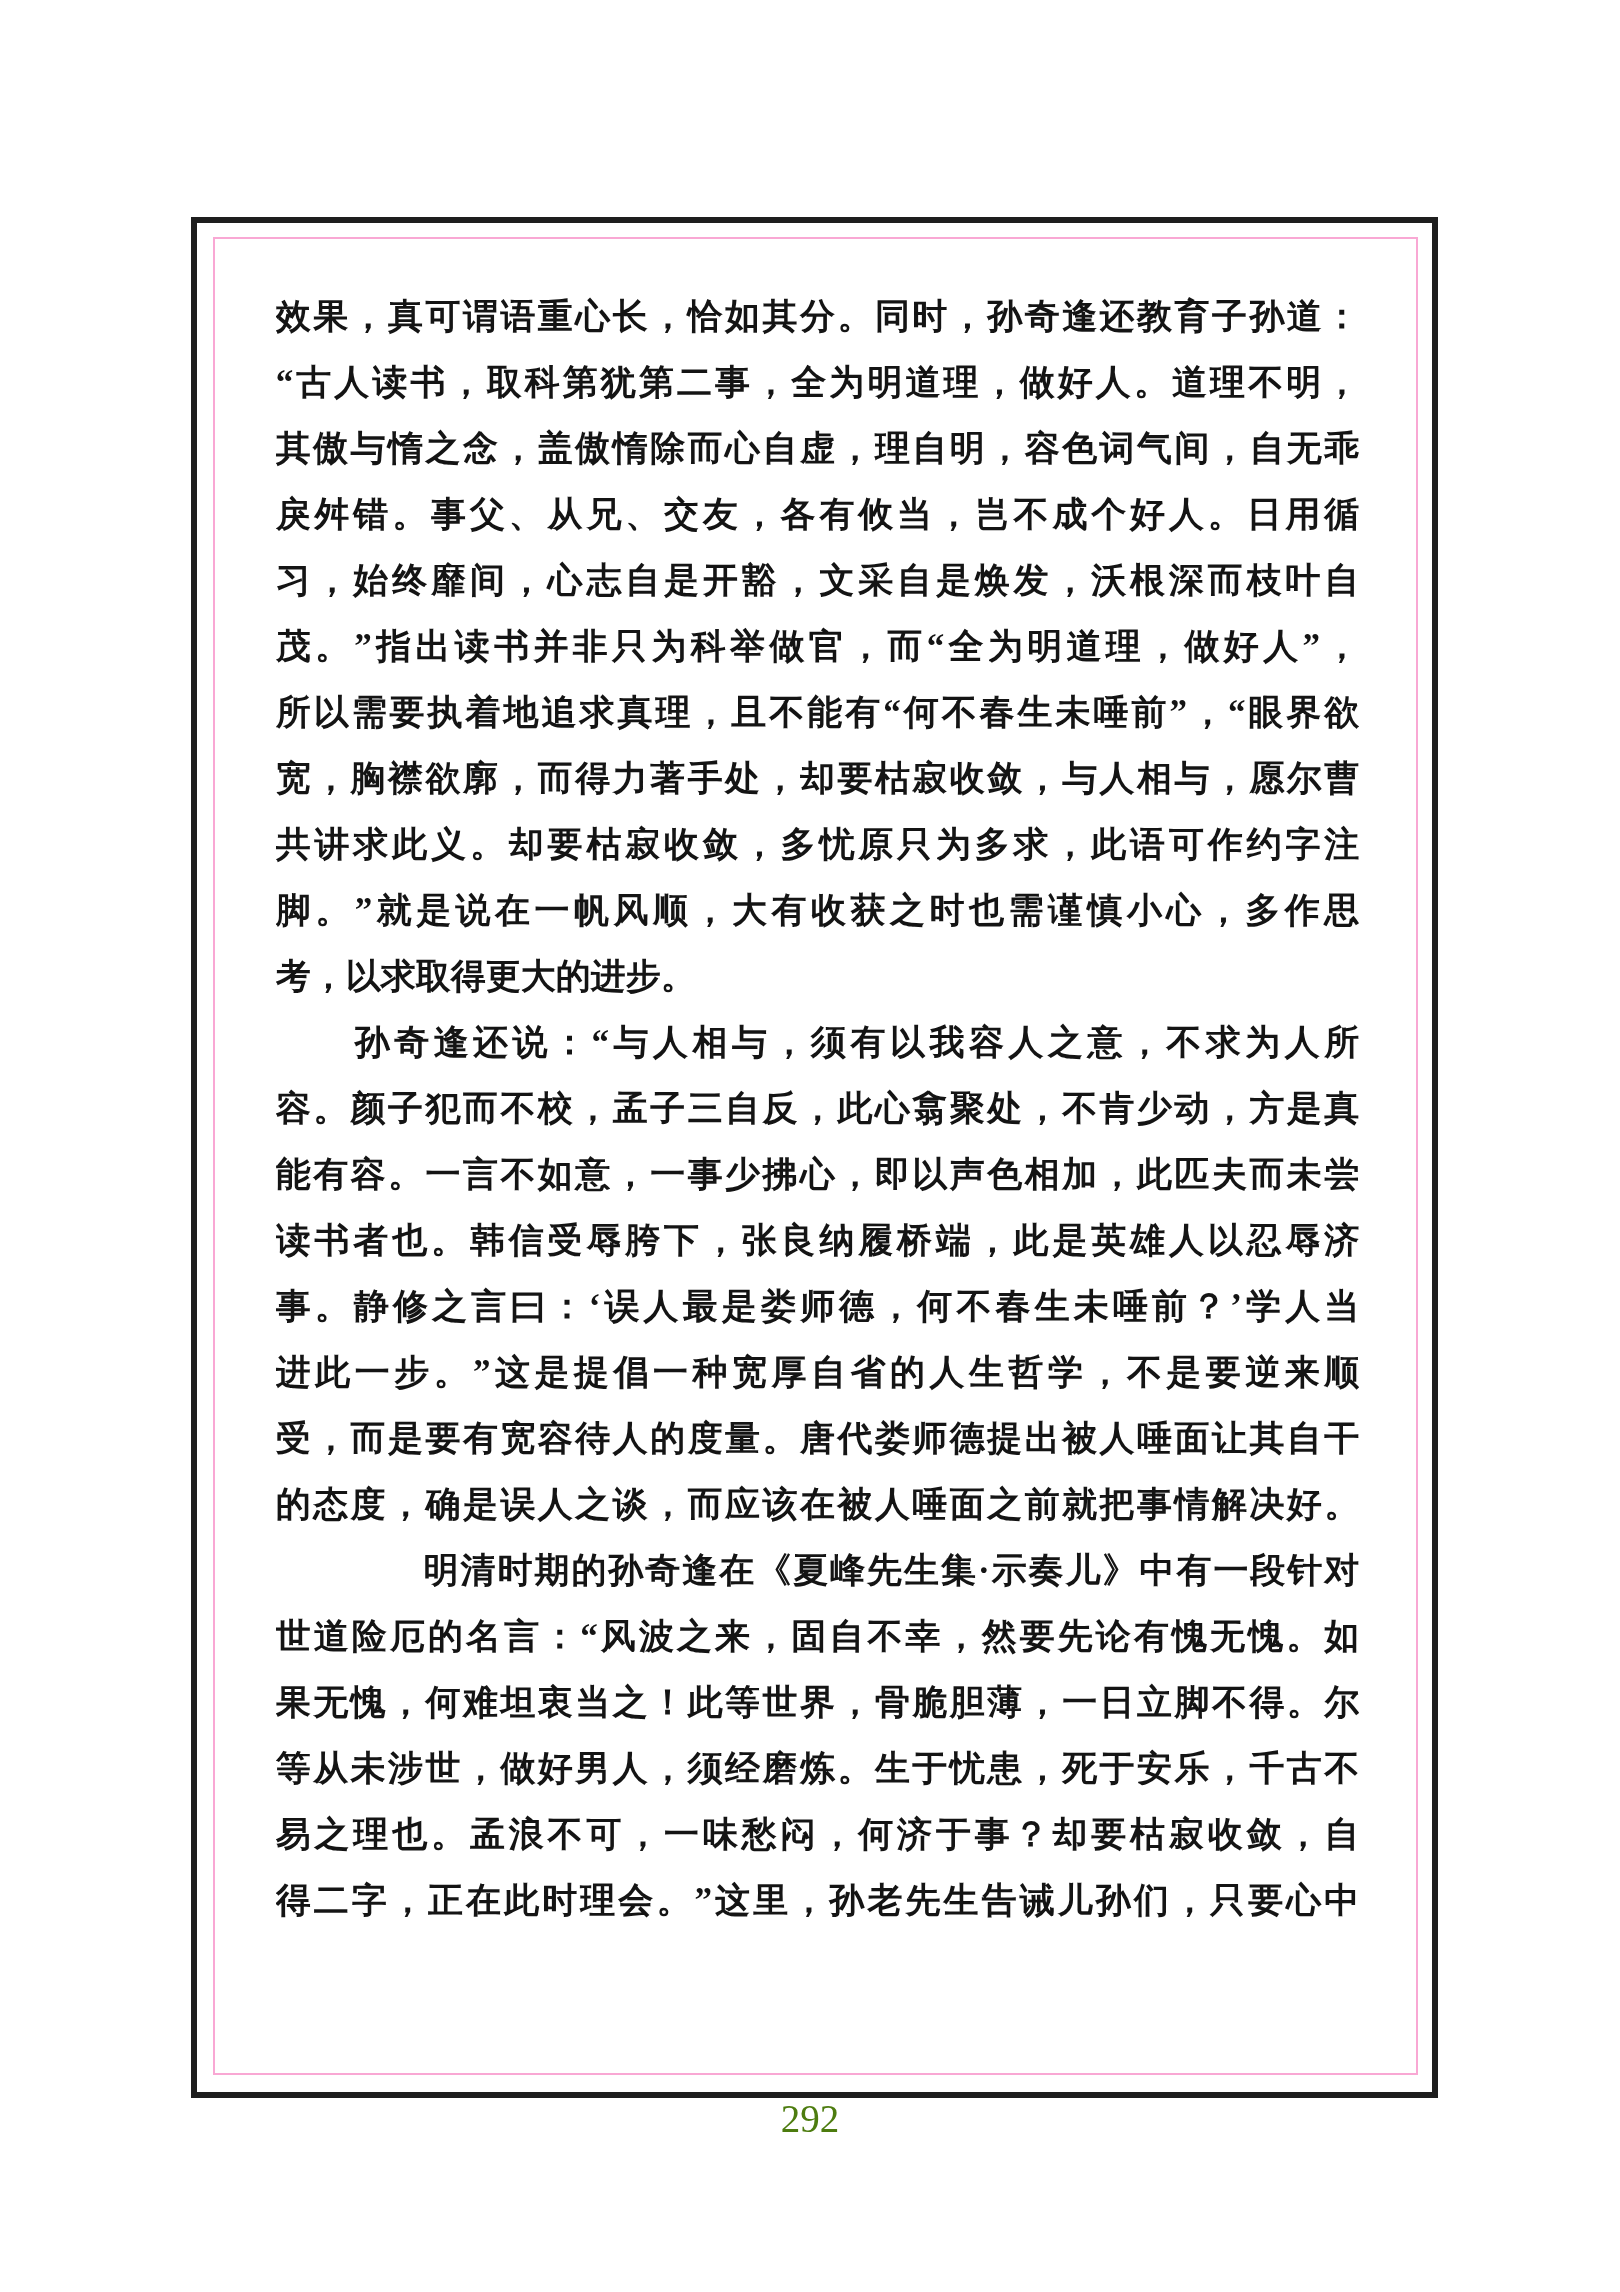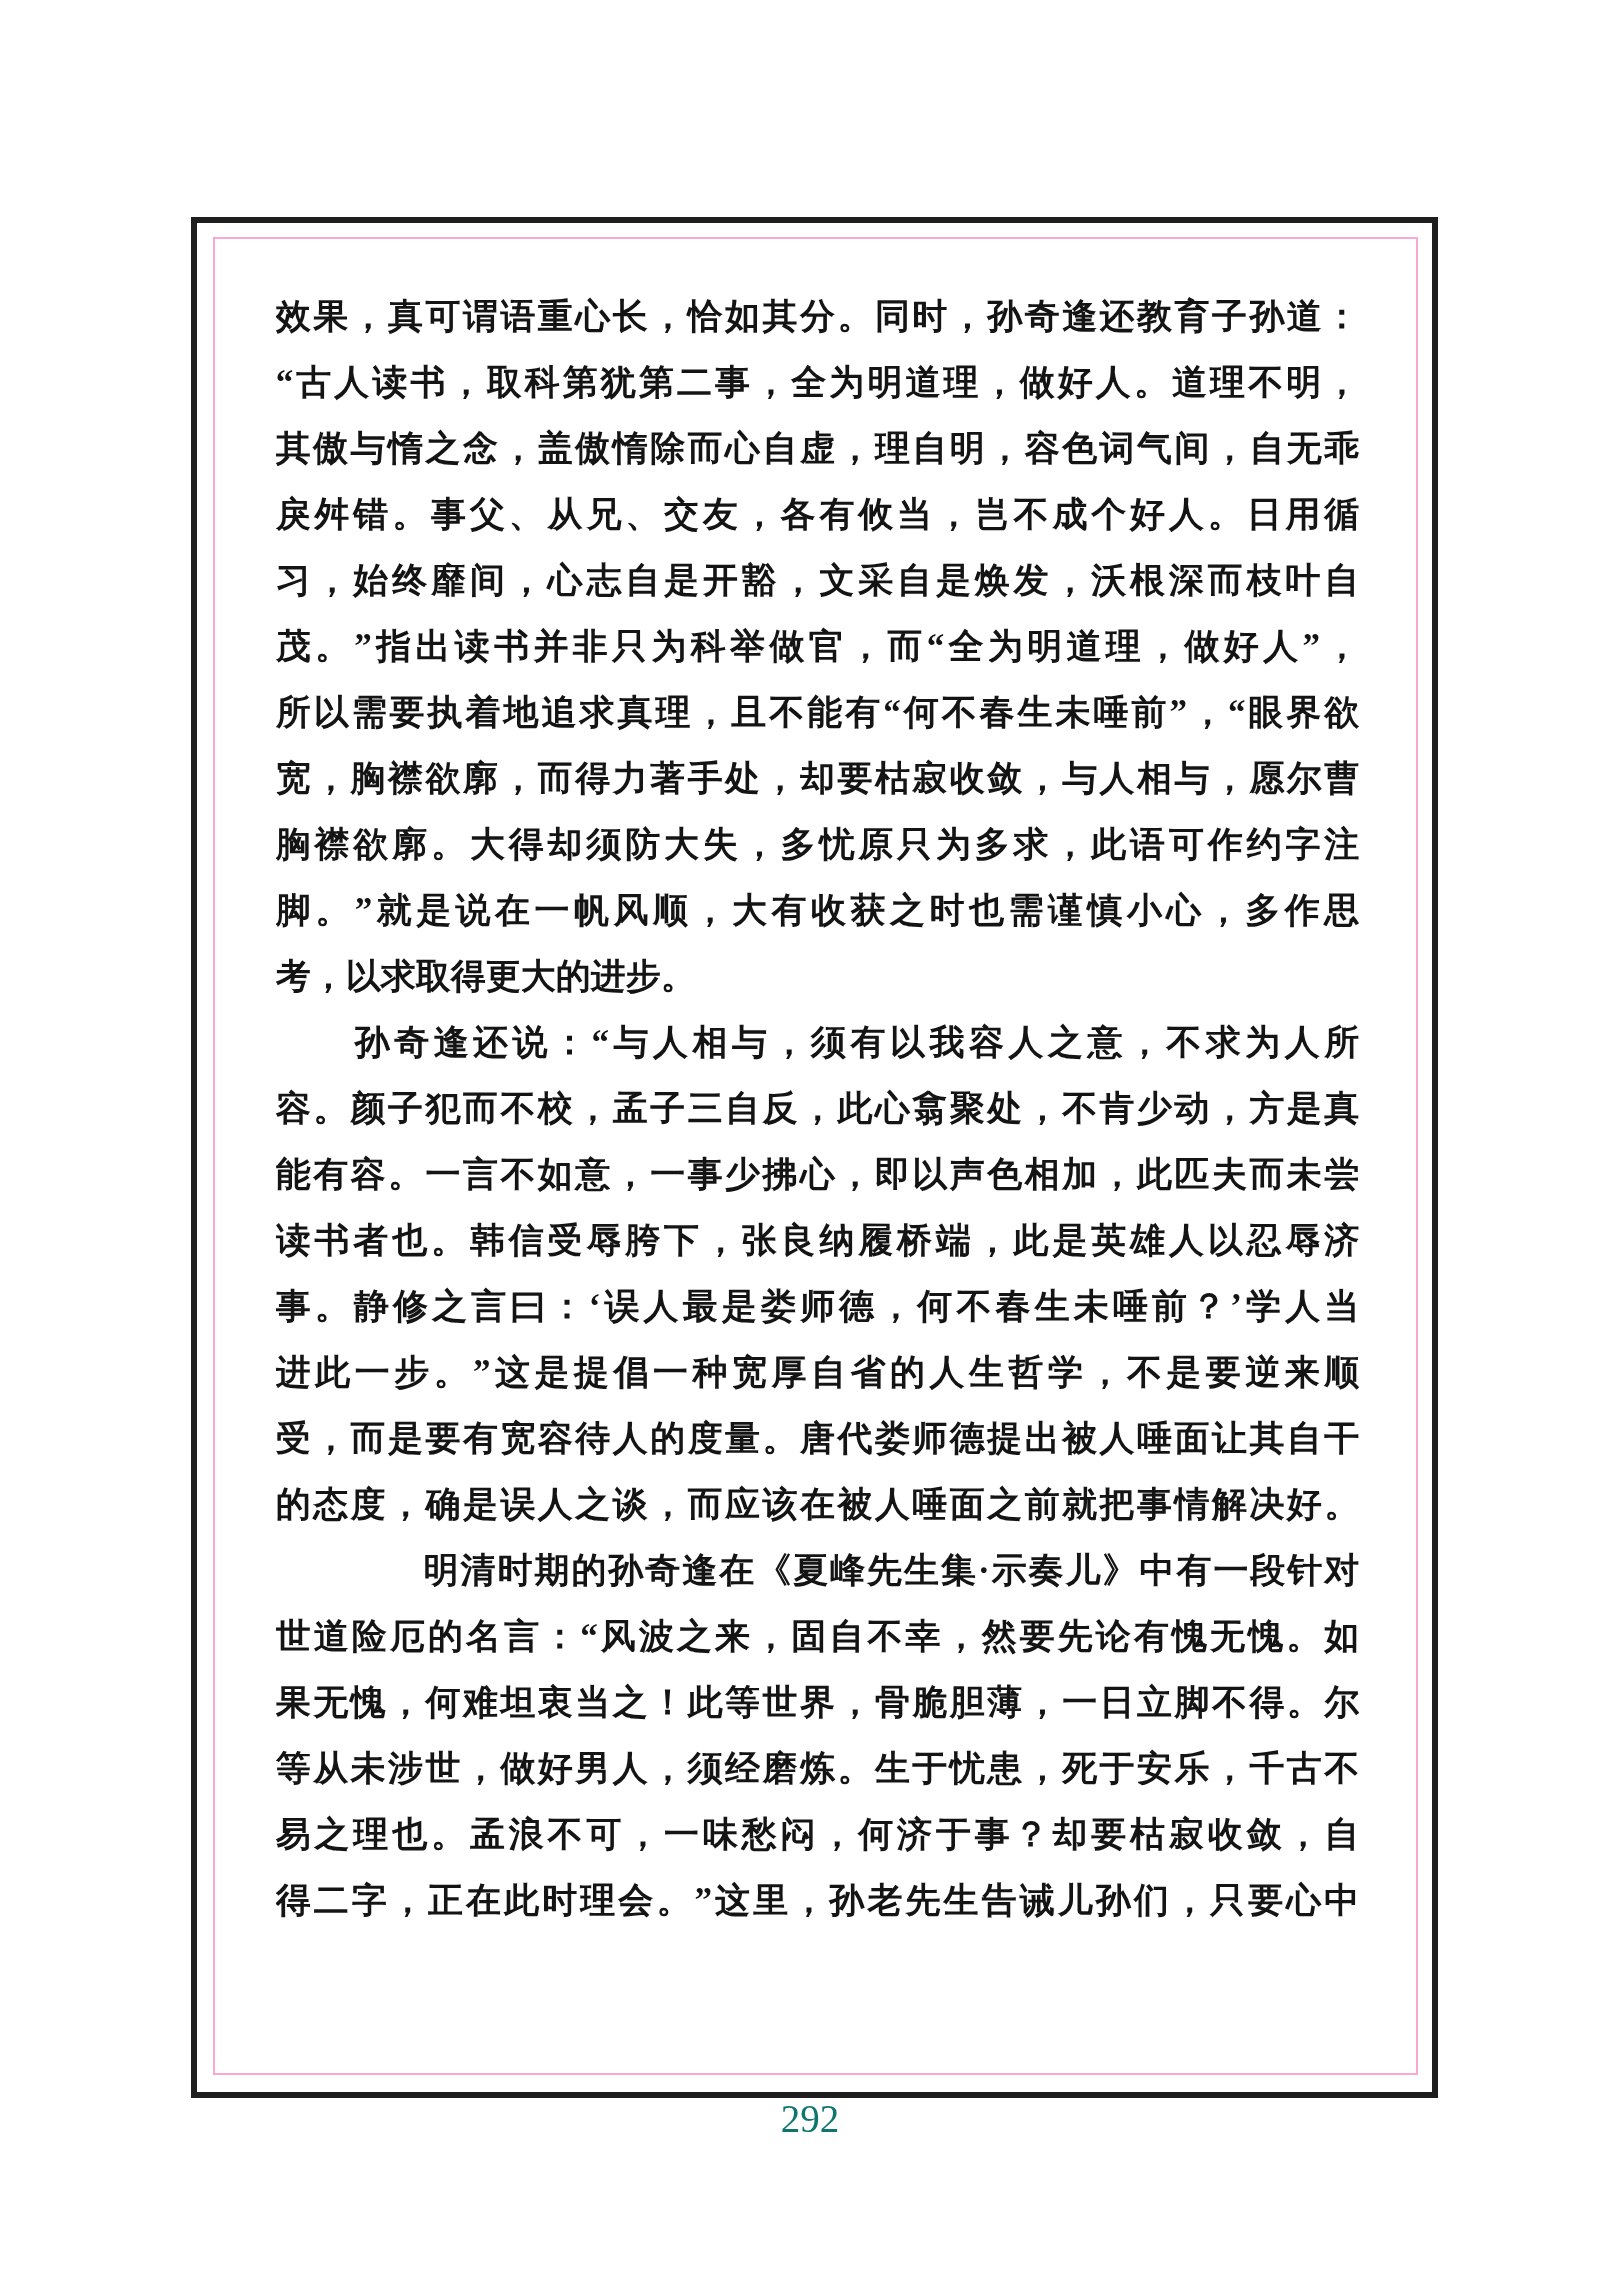--- a/index.html
+++ b/index.html
@@ -59,41 +59,41 @@
     font-family: Liberation Serif, serif;
   }
   .page-number {
     position: absolute;
     left: 0;
     top: 2096px;
     width: 100%;
     text-align: center;
     font-size: 39px;
     font-weight: 400;
-    color: #0f766e;
+    color: #4d7c0f;
     font-family: "Liberation Serif", serif;
   }
 </style>
 </head>
 <body>
 
 <div class="page">
 
   <div class="outer-frame">
     <div class="inner-frame">
       <div class="text-block">
         <div class="line">效果，真可谓语重心长，恰如其分。同时，孙奇逢还教育子孙道：</div>
         <div class="line">“古人读书，取科第犹第二事，全为明道理，做好人。道理不明，</div>
         <div class="line">其傲与惰之念，盖傲惰除而心自虚，理自明，容色词气间，自无乖</div>
         <div class="line">戾舛错。事父、从兄、交友，各有攸当，岂不成个好人。日用循</div>
         <div class="line">习，始终靡间，心志自是开豁，文采自是焕发，沃根深而枝叶自</div>
         <div class="line">茂。”指出读书并非只为科举做官，而“全为明道理，做好人”，</div>
         <div class="line">所以需要执着地追求真理，且不能有“何不春生未唾前”，“眼界欲</div>
         <div class="line">宽，胸襟欲廓，而得力著手处，却要枯寂收敛，与人相与，愿尔曹</div>
-        <div class="line">胸襟欲廓。大得却须防大失，多忧原只为多求，此语可作约字注</div>
+        <div class="line">共讲求此义。却要枯寂收敛，多忧原只为多求，此语可作约字注</div>
         <div class="line">脚。”就是说在一帆风顺，大有收获之时也需谨慎小心，多作思</div>
         <div class="line line-end">考，以求取得更大的进步。</div>
         <div class="line">　　孙奇逢还说：“与人相与，须有以我容人之意，不求为人所</div>
         <div class="line">容。颜子犯而不校，孟子三自反，此心翕聚处，不肯少动，方是真</div>
         <div class="line">能有容。一言不如意，一事少拂心，即以声色相加，此匹夫而未尝</div>
         <div class="line">读书者也。韩信受辱胯下，张良纳履桥端，此是英雄人以忍辱济</div>
         <div class="line">事。静修之言曰：‘误人最是娄师德，何不春生未唾前？’学人当</div>
         <div class="line">进此一步。”这是提倡一种宽厚自省的人生哲学，不是要逆来顺</div>
         <div class="line">受，而是要有宽容待人的度量。唐代娄师德提出被人唾面让其自干</div>
         <div class="line">的态度，确是误人之谈，而应该在被人唾面之前就把事情解决好。</div>

